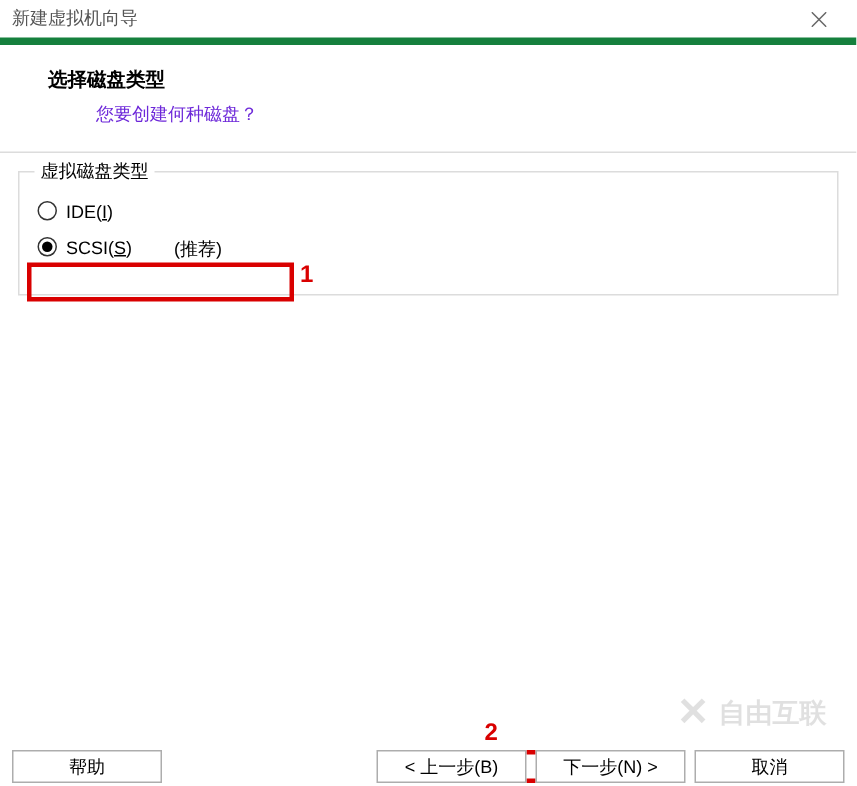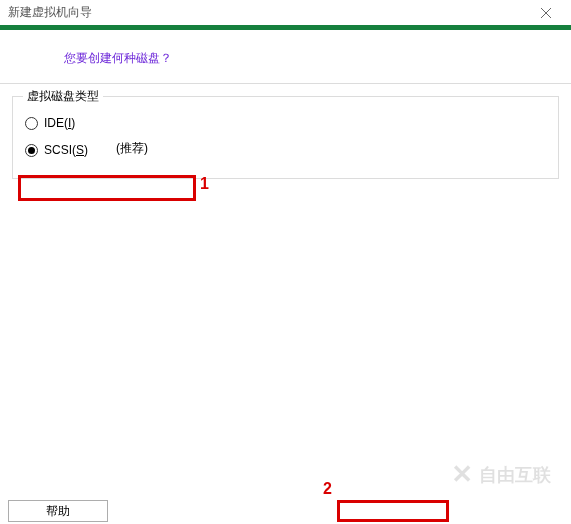--- a/index.html
+++ b/index.html
@@ -69,21 +69,21 @@
       position: absolute;
       top: -9px;
       left: 10px;
       background: #ffffff;
       padding: 0 4px;
       font-size: 12px;
       color: #000000;
     }
     .radio-row {
       display: flex;
-      align-items: flex-end;
+      align-items: flex-start;
       padding: 5px 0;
       position: relative;
     }
     .radio-circle {
       width: 13px;
       height: 13px;
       border: 1px solid #333333;
       border-radius: 50%;
       margin-right: 6px;
       display: inline-flex;
@@ -197,20 +197,21 @@
   <span class="titlebar-title">新建虚拟机向导</span>
   <div class="close-btn">
     <svg width="10" height="10" viewBox="0 0 10 10">
       <line x1="0" y1="0" x2="10" y2="10" stroke="#666" stroke-width="1"></line>
       <line x1="10" y1="0" x2="0" y2="10" stroke="#666" stroke-width="1"></line>
     </svg>
   </div>
 </div>
 
 <div class="header-section">
+  <div class="header-title">选择磁盘类型</div>
   <div class="header-subtitle">您要创建何种磁盘？</div>
 </div>
 
 <hr class="divider">
 
 <div class="content">
   <div class="fieldset">
     <div class="fieldset-legend">虚拟磁盘类型</div>
 
     <div class="radio-row">
@@ -236,13 +237,18 @@
   <span>自由互联</span>
 </div>
 
 <div class="annot-2">2</div>
 <div class="highlight-box highlight-2"></div>
 
 <div class="footer">
   <div class="footer-left">
     <button class="btn">帮助</button>
   </div>
+  <div class="footer-right">
+    <button class="btn">&lt; 上一步(B)</button>
+    <button class="btn">下一步(N) &gt;</button>
+    <button class="btn">取消</button>
+  </div>
 </div>
 
 </body></html>

